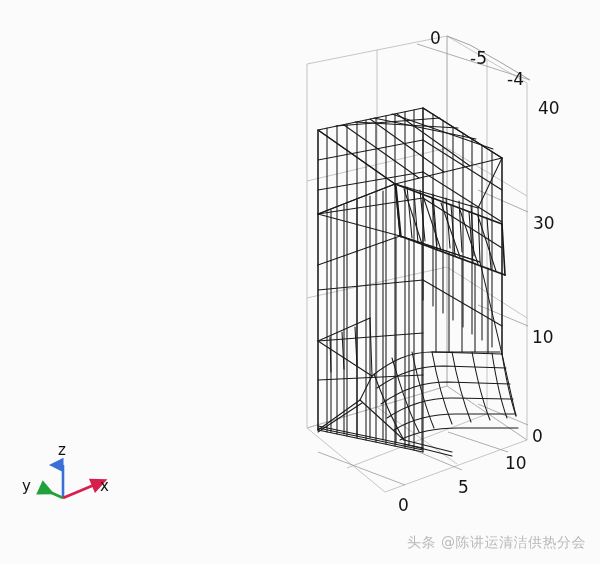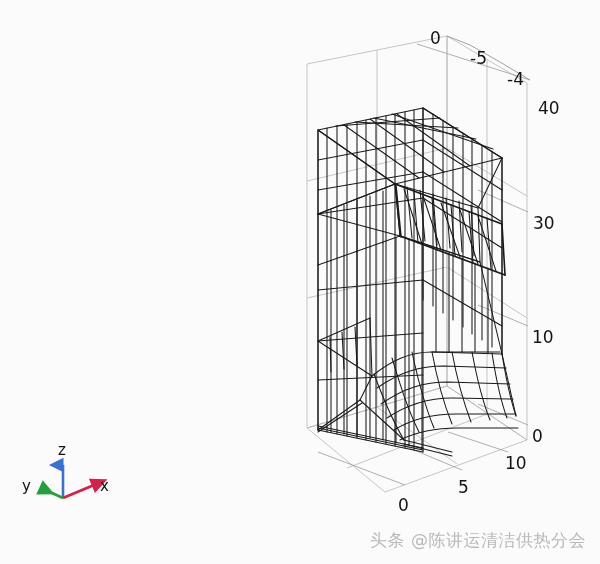--- a/index.html
+++ b/index.html
@@ -26,21 +26,21 @@
     position:absolute;
     font-size:15px;
     color:#111;
     font-family:"DejaVu Sans","Liberation Sans",sans-serif;
     line-height:1;
   }
   #watermark{
     position:absolute;
     right:14px;
     bottom:12px;
-    font-size:17px;
+    font-size:14px;
     color:#b9b9b9;
     font-family:"DejaVu Sans","Liberation Sans",sans-serif;
     letter-spacing:.5px;
     white-space:nowrap;
     user-select:none;
   }
 </style>
 </head>
 <body>
 

